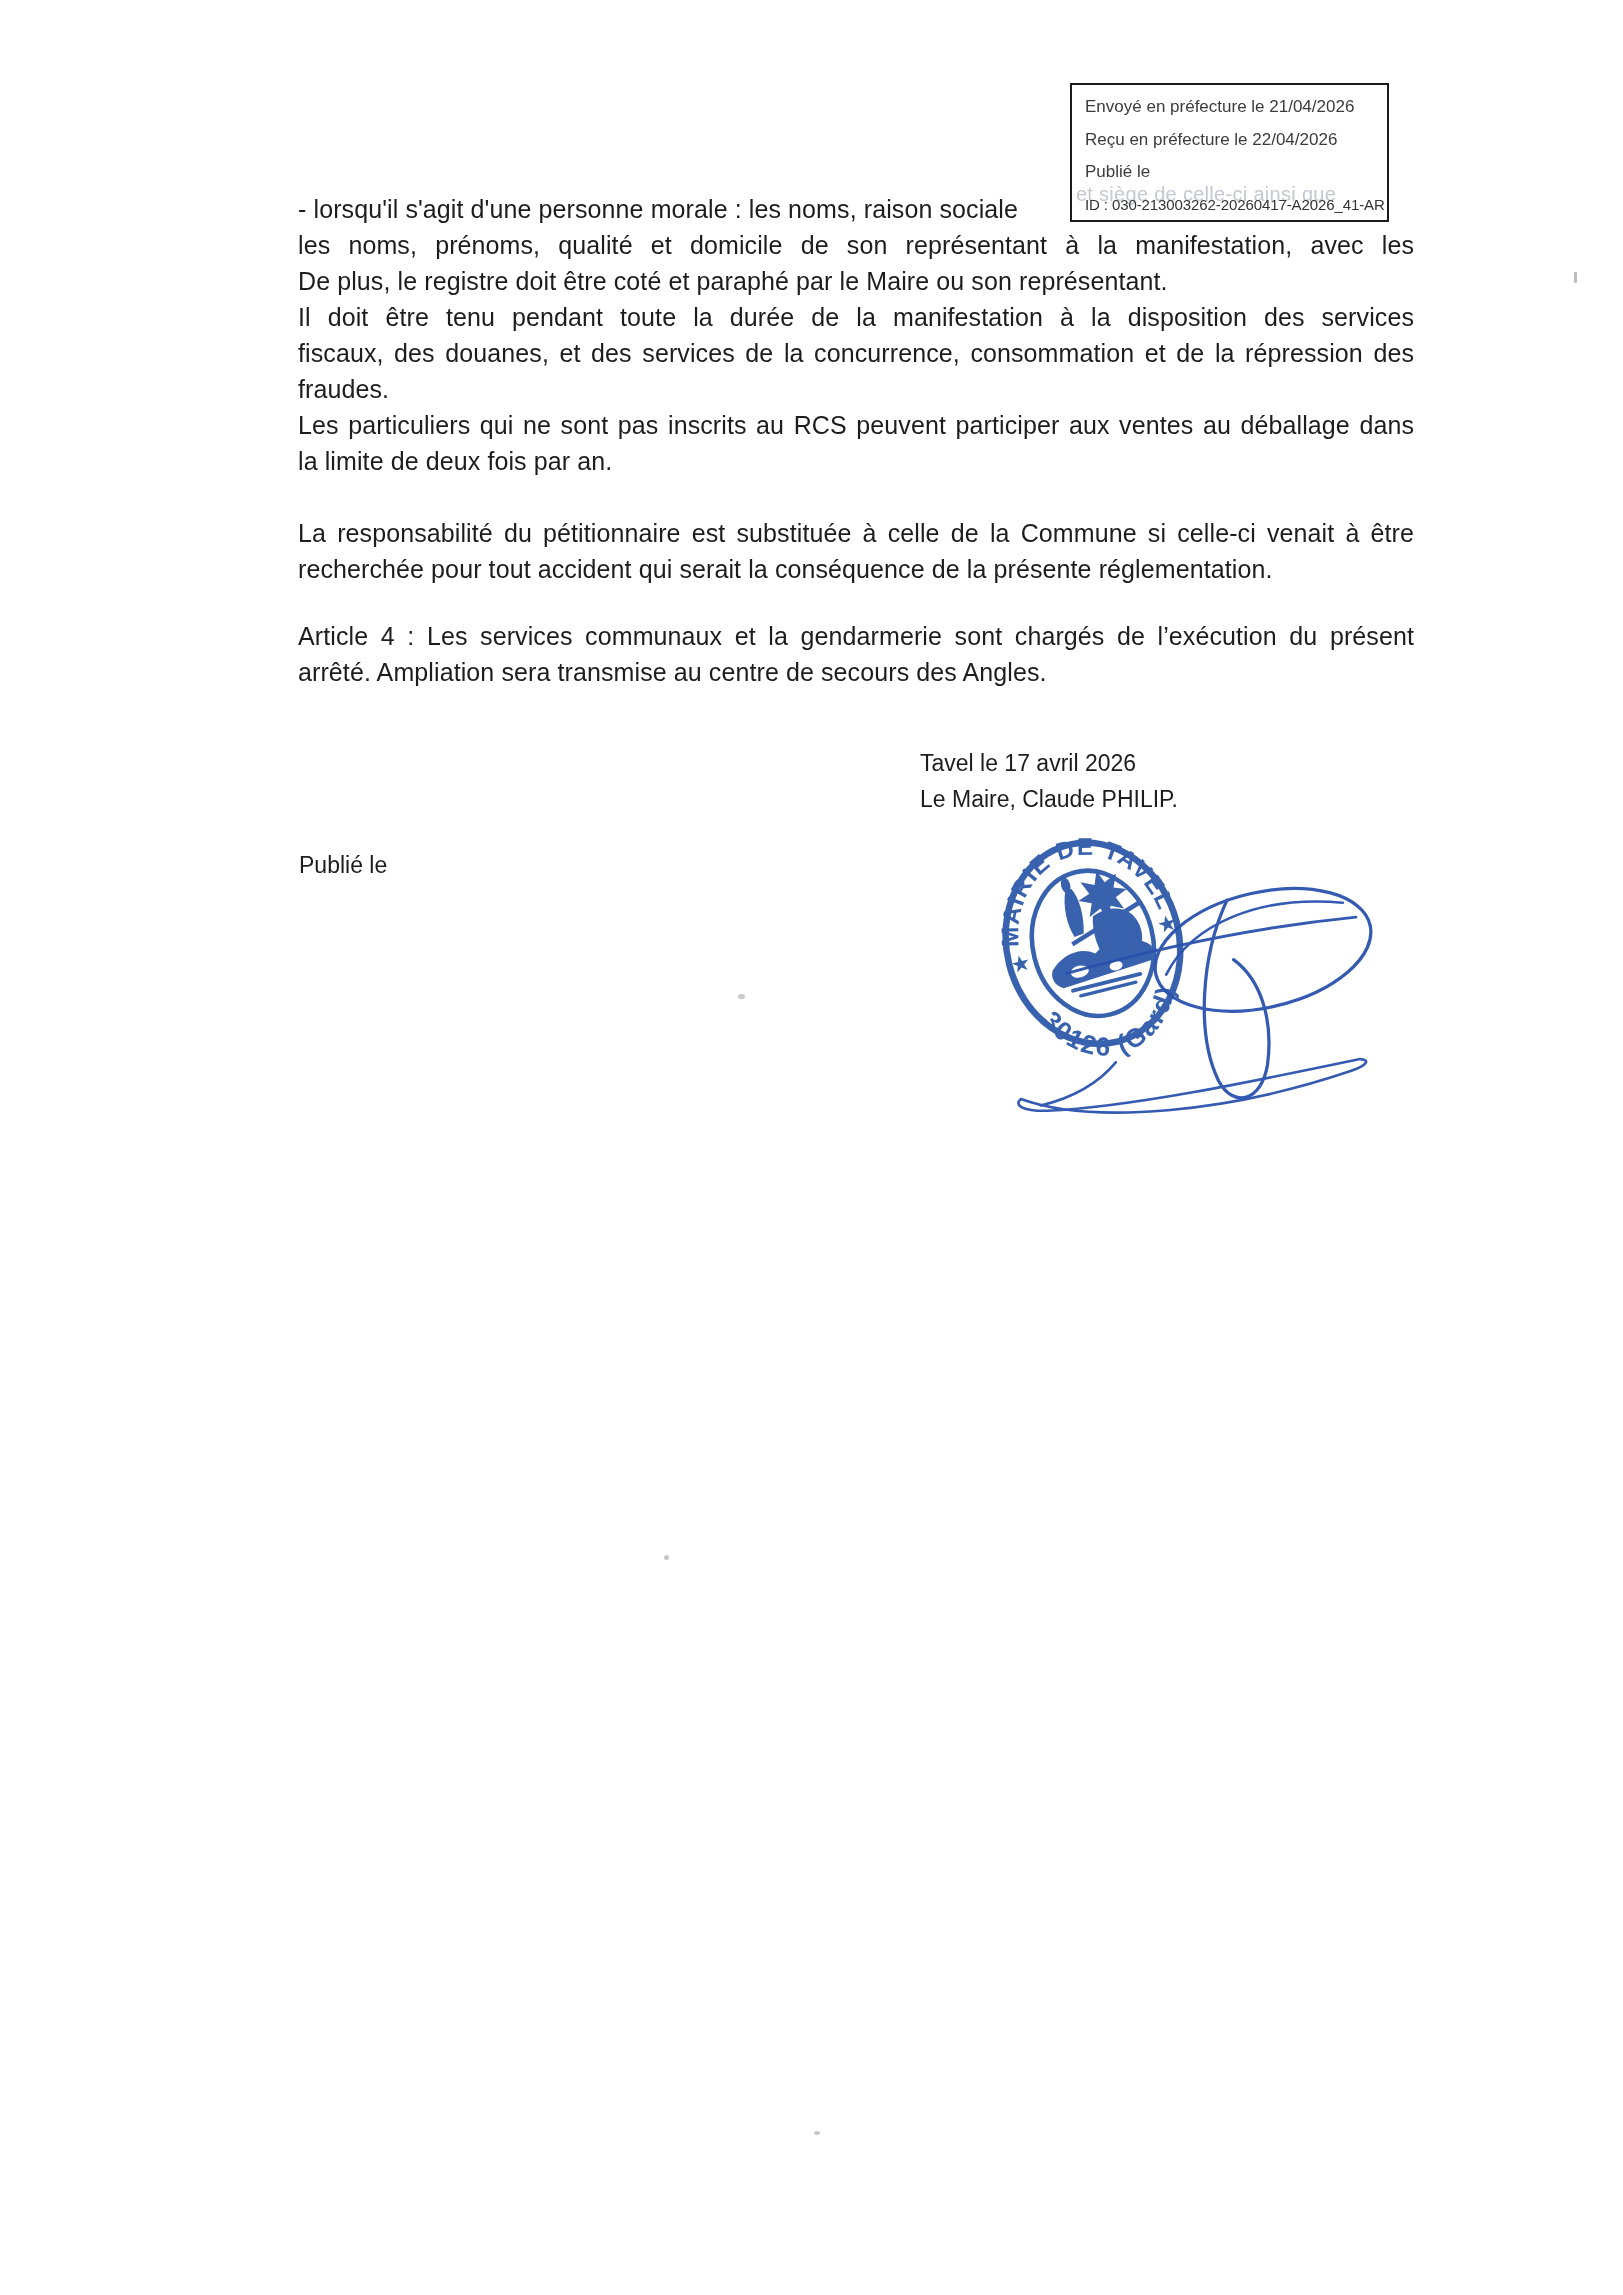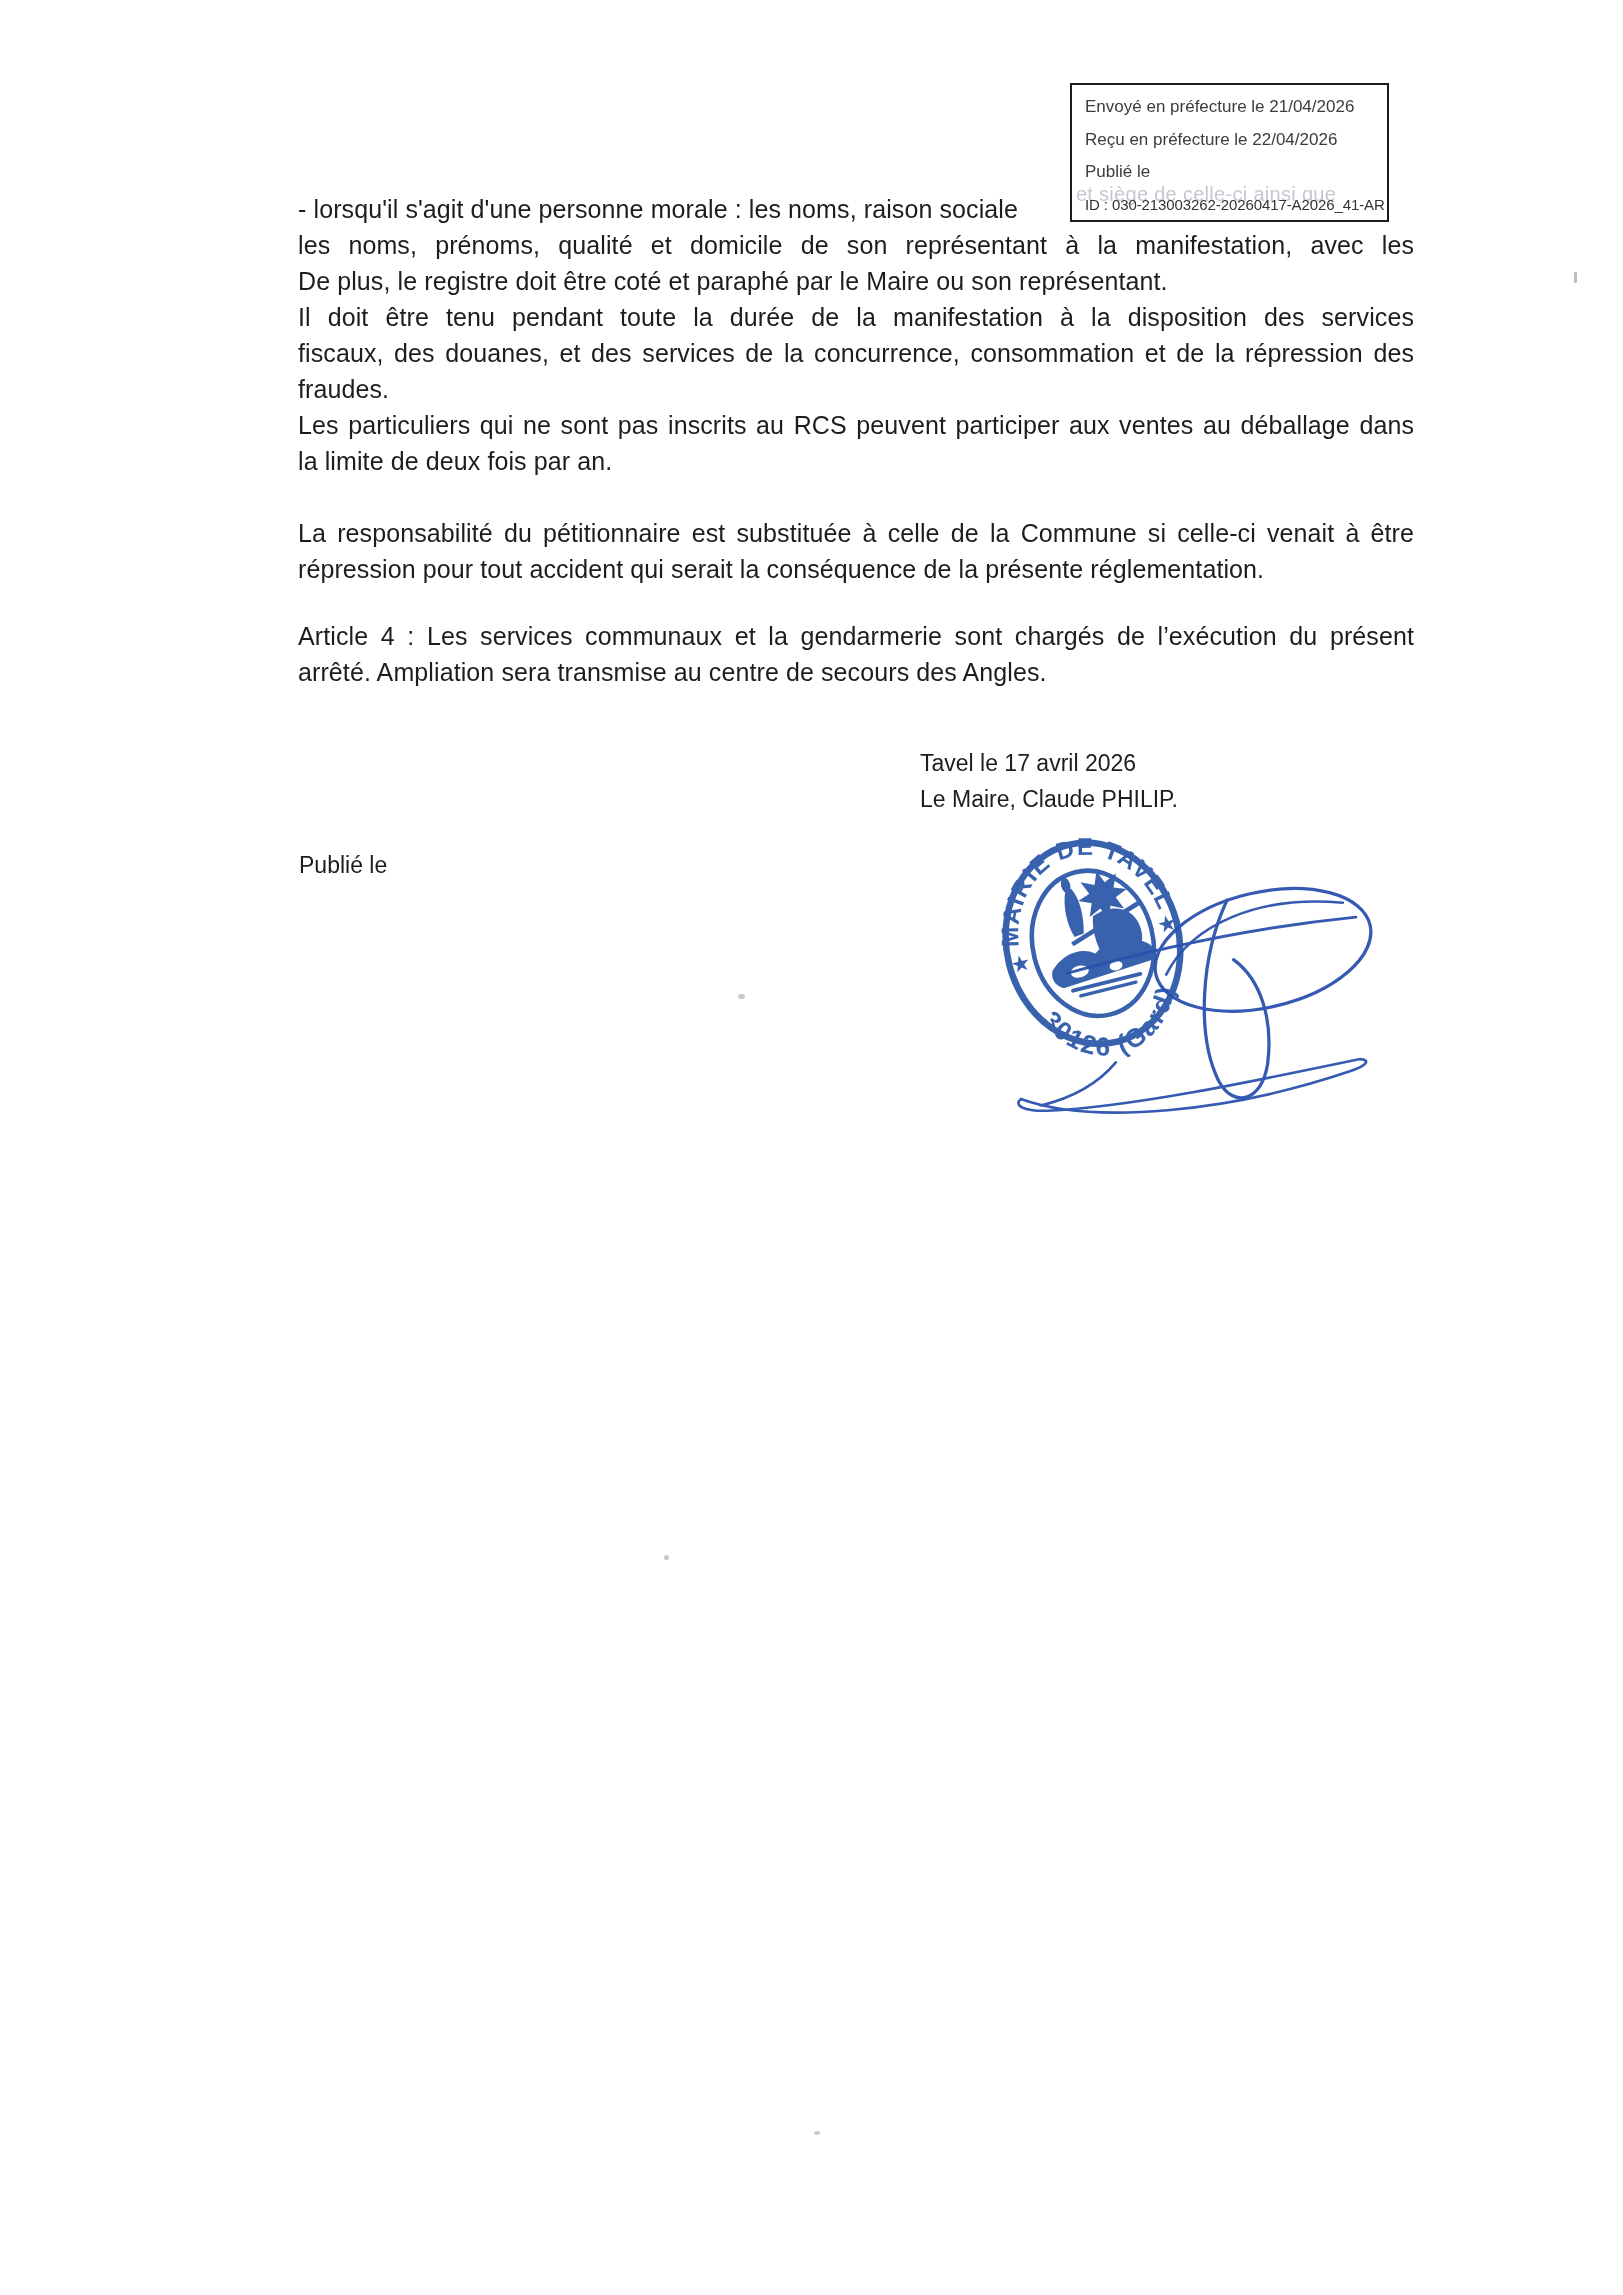--- a/index.html
+++ b/index.html
@@ -79,21 +79,21 @@
   <div class="body-block">
     <div class="line">- lorsqu'il s'agit d'une personne morale : les noms, raison sociale</div>
     <div class="line j">les noms, prénoms, qualité et domicile de son représentant à la manifestation, avec les</div>
     <div class="line">De plus, le registre doit être coté et paraphé par le Maire ou son représentant.</div>
     <div class="line j">Il doit être tenu pendant toute la durée de la manifestation à la disposition des services</div>
     <div class="line j">fiscaux, des douanes, et des services de la concurrence, consommation et de la répression des</div>
     <div class="line">fraudes.</div>
     <div class="line j">Les particuliers qui ne sont pas inscrits au RCS peuvent participer aux ventes au déballage dans</div>
     <div class="line">la limite de deux fois par an.</div>
     <div class="line j gap55">La responsabilité du pétitionnaire est substituée à celle de la Commune si celle-ci venait à être</div>
-    <div class="line">répression pour tout accident qui serait la conséquence de la présente réglementation.</div>
+    <div class="line">recherchée pour tout accident qui serait la conséquence de la présente réglementation.</div>
     <div class="line j gap48"><span class="u">Article 4 : </span><span>Les services communaux et la gendarmerie sont chargés de l’exécution du présent</span></div>
     <div class="line">arrêté. Ampliation sera transmise au centre de secours des Angles.</div>
   </div>
 
   <div class="signoff">
     <div>Tavel le 17 avril 2026</div>
     <div>Le Maire, Claude PHILIP.</div>
   </div>
 
   <div class="publie">Publié le</div>

